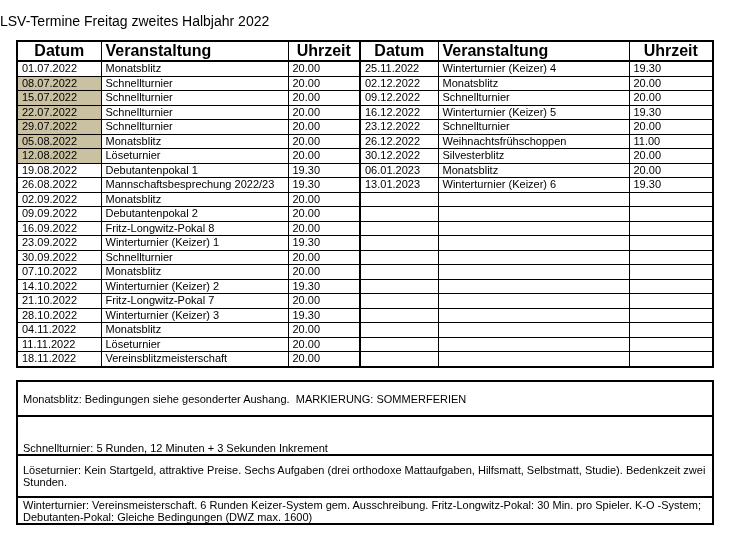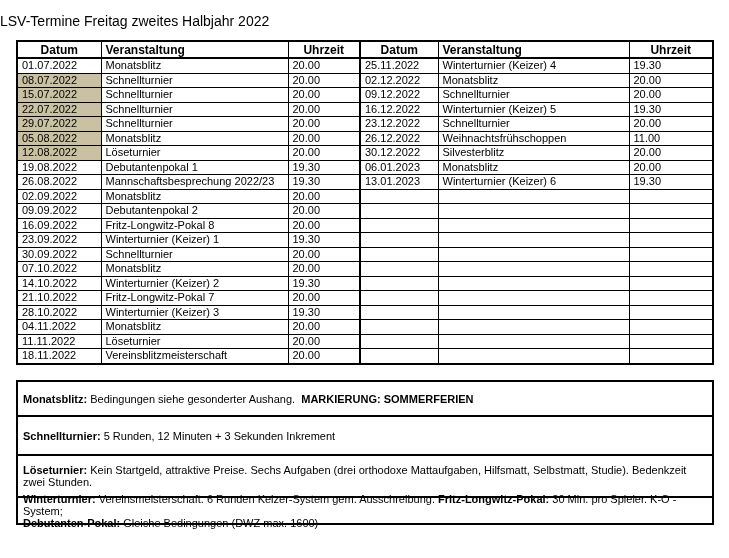--- a/index.html
+++ b/index.html
@@ -14,21 +14,21 @@
     font-size:14px;color:#000;
   }
   table.schedule{
     position:absolute;top:40px;left:16px;
     width:698px;table-layout:fixed;
     border-collapse:collapse;
     border:2px solid #000;
   }
   table.schedule th{
     border:1px solid #000;border-bottom:2px solid #000;
-    font-size:12px;font-weight:bold;text-align:center;
+    font-size:16px;font-weight:bold;text-align:center;
     height:15px;padding:0 4px;overflow:hidden;white-space:nowrap;
   }
   table.schedule th.event{text-align:left;}
   table.schedule td{
     border:1px solid #000;
     font-size:11px;line-height:13px;
     height:13.5px;padding:0 4px;
     overflow:hidden;white-space:nowrap;
     background:#fff;
   }
@@ -40,25 +40,25 @@
   .note{
     box-sizing:border-box;
     border:2px solid #000;
     margin-top:-2px;
     width:698px;
     display:flex;align-items:center;
     padding:0 5px;
     font-size:11px;line-height:12px;
   }
   .note:nth-child(1){height:37px;}
-  .note:nth-child(2){height:41px;}
+  .note:nth-child(2){height:41px;align-items:flex-end;}
   .note:nth-child(3){height:44px;}
   .note:nth-child(4){height:29px;}
   .note span{white-space:pre-wrap;}
-  .note .b{font-weight:bold;}
+  .note .b{font-weight:normal;}
 </style>
 </head>
 <body>
 
 <div class="title">LSV-Termine Freitag zweites Halbjahr 2022</div>
 
 <table class="schedule">
   <colgroup>
     <col style="width:84px">
       <col style="width:187px">

